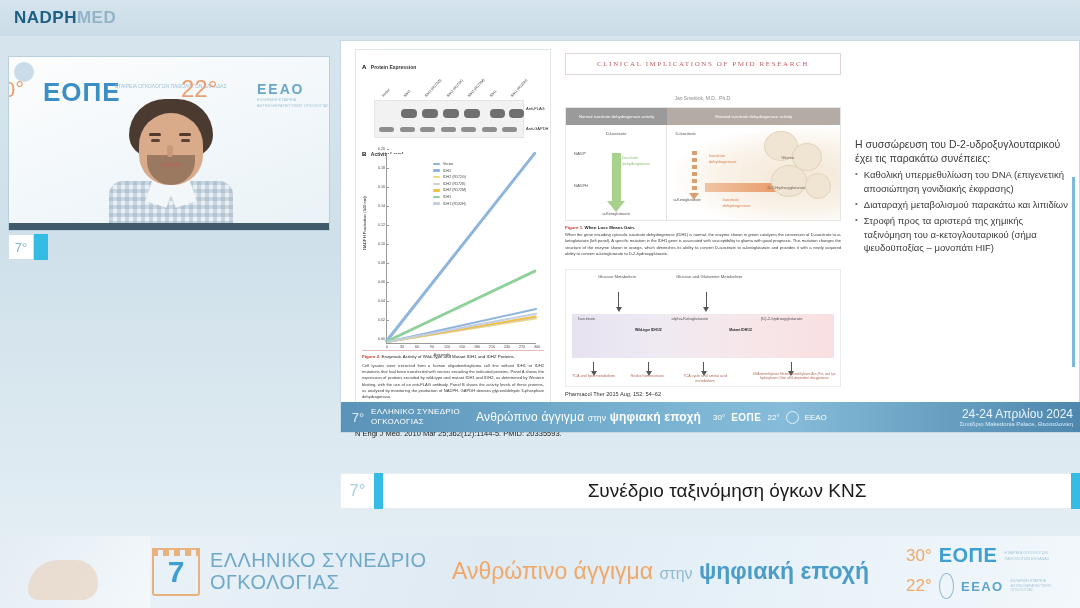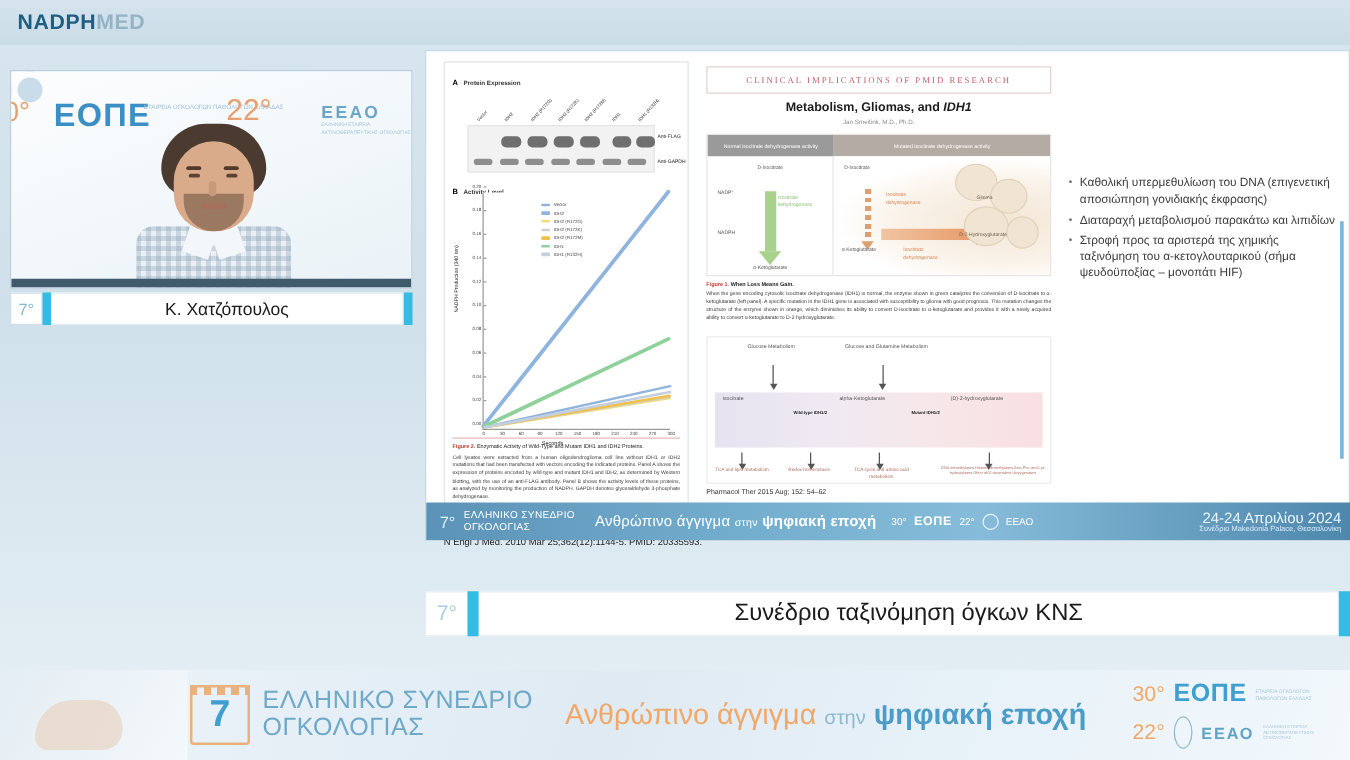--- a/index.html
+++ b/index.html
@@ -335,21 +335,20 @@
     <div id="sp-eye-r"></div>
     <div id="sp-nose"></div>
     <div id="sp-mouth"></div>
   </div>
   <div id="video-bottom-strip"></div>
 </div>
 
 <div id="speaker-bar">
   <div id="speaker-logo-badge">7°</div>
   <div id="speaker-accent"></div>
-  <div id="speaker-name">Κ. Χατζόπουλος</div>
   <div id="speaker-accent-right"></div>
 </div>
 
 <div id="slide">
 
   <div id="fig-left">
     <div id="panelA-head">
       <span class="ltr">A</span>
       <span class="panel-label">Protein Expression</span>
     </div>
@@ -460,23 +459,20 @@
       </div>
       <div id="flc-body">Cell lysates were extracted from a human oligodendroglioma cell line without IDH1 or IDH2 mutations that had been transfected with vectors encoding the indicated proteins. Panel A shows the expression of proteins encoded by wild-type and mutant IDH1 and IDH2, as determined by Western blotting, with the use of an anti-FLAG antibody. Panel B shows the activity levels of these proteins, as analyzed by monitoring the production of NADPH. GAPDH denotes glyceraldehyde 3-phosphate dehydrogenase.</div>
     </div>
   </div>
   <div id="citation-left">N Engl J Med. 2010 Mar 25;362(12):1144-5. PMID: 20335593.</div>
 
   <div id="fig-right">
     <div id="cibr-box">
       <span id="cibr-txt">CLINICAL IMPLICATIONS OF PMID RESEARCH</span>
     </div>
-    <div id="nejm-title">
-      <span>Metabolism, Gliomas, and </span><span class="ital">IDH1</span>
-    </div>
     <div id="nejm-author">Jan Smeitink, M.D., Ph.D.</div>
 
     <div id="fig1-box">
       <div id="fig1-hdr-l">Normal isocitrate dehydrogenase activity</div>
       <div id="fig1-hdr-r">Mutated isocitrate dehydrogenase activity</div>
 
       <div id="fig1-left-pane">
         <div class="chem" style="left:50%;top:6px;transform:translateX(-50%)">D-Isocitrate</div>
         <div class="chem" style="left:8px;top:26px">NADP⁺</div>
         <div class="chem" style="left:8px;top:58px">NADPH</div>
@@ -530,20 +526,21 @@
       <div class="pw-bot" style="left:2%;top:104px;width:44px">TCA and lipid metabolism</div>
       <div class="pw-bot" style="left:22%;top:104px;width:42px">Redox homeostasis</div>
       <div class="pw-bot" style="left:42%;top:104px;width:48px">TCA cycle and amino acid metabolism</div>
       <div class="pw-bot" style="left:68%;top:102px;width:84px;font-size:3.1px">DNA demethylases Histone demethylases Asn, Pro, and Lys hydroxylases Other αKG-dependent dioxygenases</div>
     </div>
 
     <div id="citation-right">Pharmacol Ther  2015 Aug; 152: 54–62</div>
   </div>
 
   <div id="greek-col">
+    <div id="greek-lead">Η συσσώρευση του D-2-υδροξυγλουταρικού έχει τις παρακάτω συνέπειες:</div>
     <div id="greek-bullets">
         <div class="gb">
           <span class="gb-dot">•</span>
           <span class="gb-txt">Καθολική υπερμεθυλίωση του DNA (επιγενετική αποσιώπηση γονιδιακής έκφρασης)</span>
         </div>
         <div class="gb">
           <span class="gb-dot">•</span>
           <span class="gb-txt">Διαταραχή μεταβολισμού παρακάτω και λιπιδίων</span>
         </div>
         <div class="gb">

